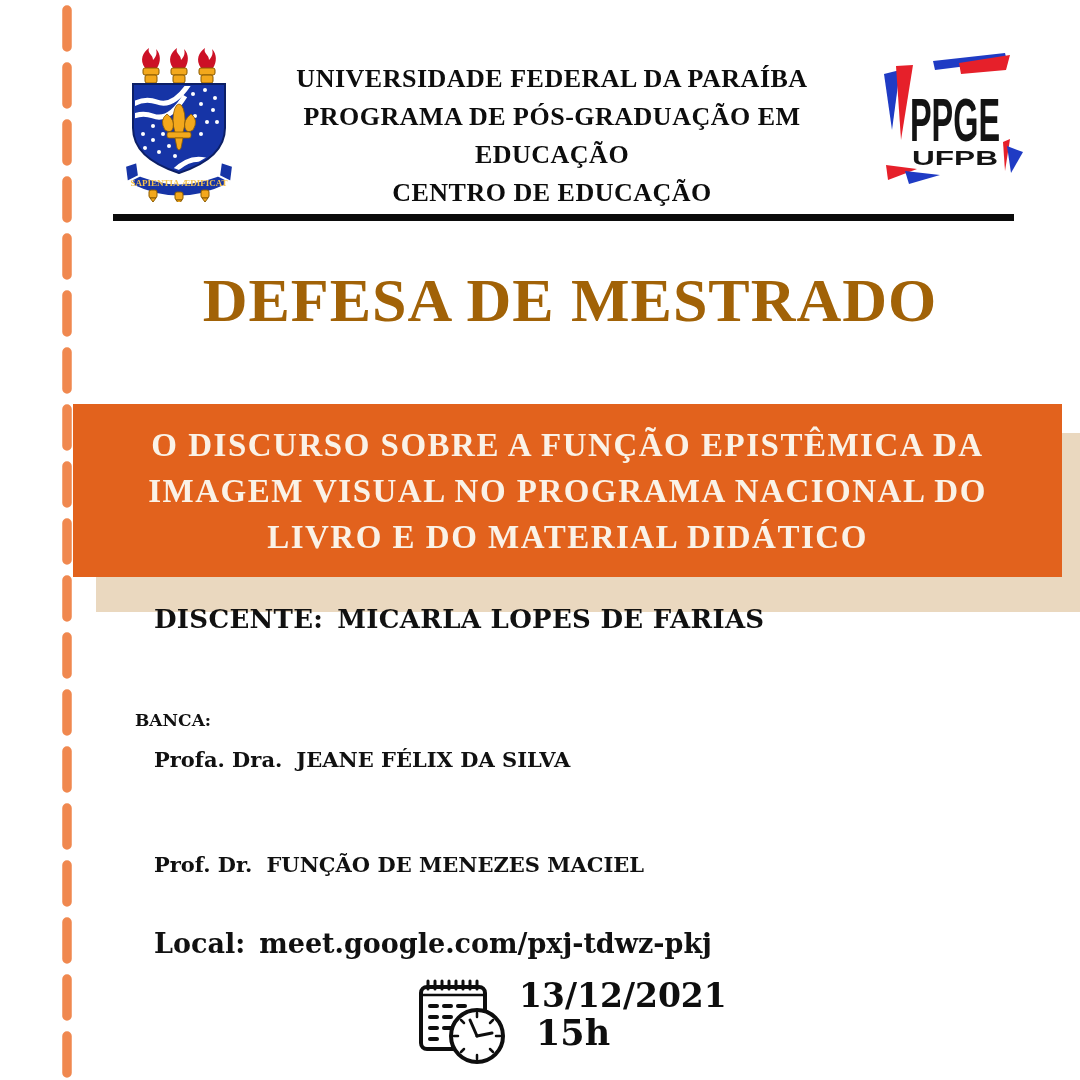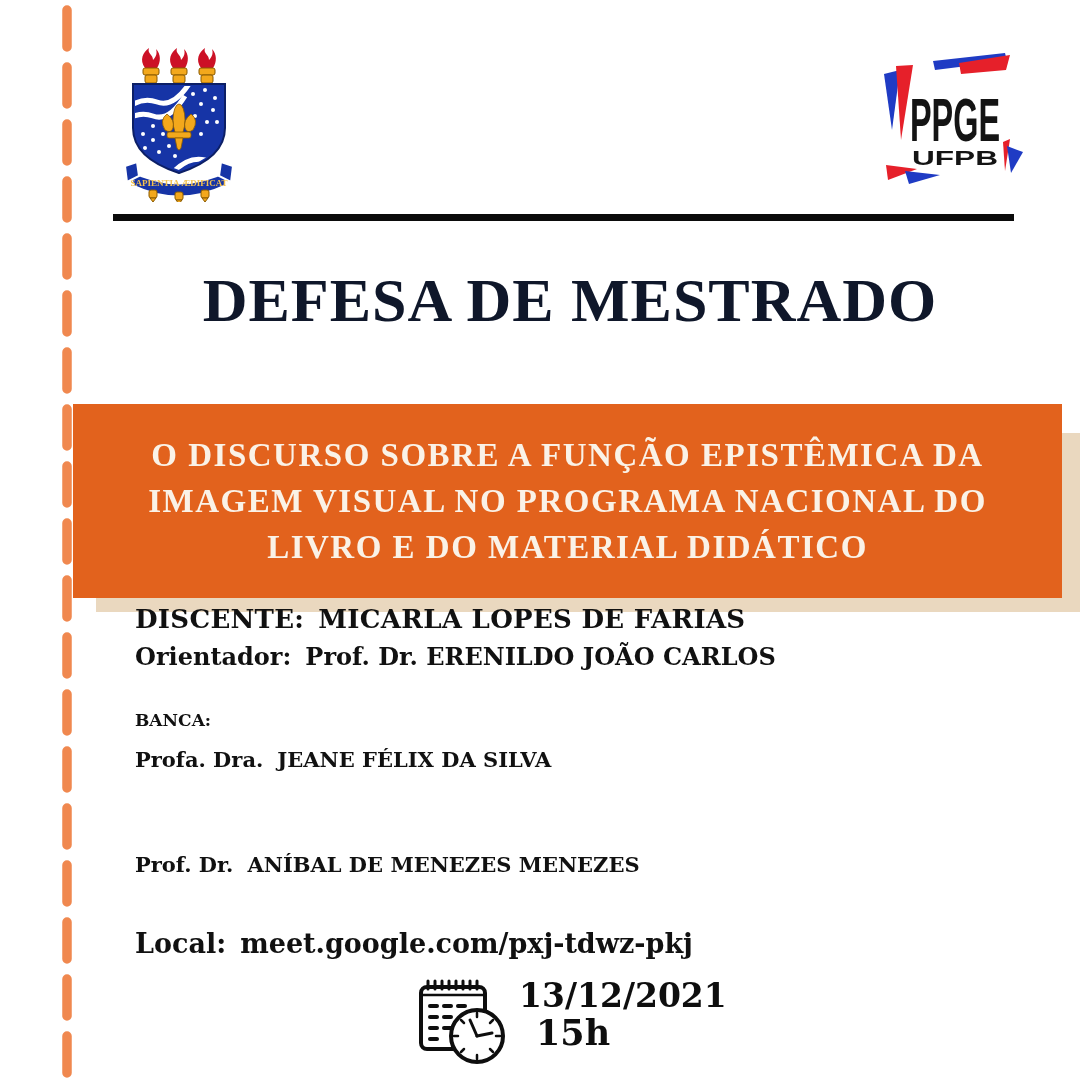--- a/index.html
+++ b/index.html
@@ -13,35 +13,35 @@
   .crest{position:absolute;left:123px;top:44px;width:112px;height:158px;}
   .header-text{
     position:absolute;left:232px;top:60px;width:640px;text-align:center;
     font-weight:bold;font-size:26px;line-height:38px;letter-spacing:.5px;color:#0d0d0d;
   }
   .ppge-logo{position:absolute;left:876px;top:52px;width:152px;height:138px;}
   .divider{position:absolute;left:113px;top:214px;width:901px;height:7px;background:#0b0b0b;}
   
   .main-title{
     position:absolute;left:70px;top:266px;width:1000px;margin:0;text-align:center;
-    font-size:62px;font-weight:bold;letter-spacing:1px;color:#0f172a;line-height:1.1;
+    font-size:62px;font-weight:bold;letter-spacing:1px;color:#a16207;line-height:1.1;
   }
   
   .banner-shadow{position:absolute;left:96px;top:433px;width:984px;height:179px;background:#ead8bf;}
   .banner{
-    position:absolute;left:73px;top:404px;width:989px;height:194px;background:#e2621d;
+    position:absolute;left:73px;top:404px;width:989px;height:173px;background:#e2621d;
     display:flex;flex-direction:column;justify-content:center;align-items:center;
     text-align:center;color:#faf2e7;font-weight:bold;font-size:33px;line-height:46px;
     letter-spacing:1.5px;
   }
   
   .details{position:absolute;left:0;top:0;width:1080px;height:1080px;
     font-family:"DejaVu Serif","Liberation Serif",serif;font-weight:bold;color:#111;}
   .row{position:absolute;left:135px;white-space:nowrap;}
-  .lbl{margin-right:14px;}
+  .lbl{margin-right:14px;margin-left:19px;}
   .discente{top:604px;font-size:26px;letter-spacing:.3px;}
   .orientador{top:642px;font-size:24px;}
   .banca-label{top:710px;font-size:17px;}
   .banca-row{font-size:21px;}
   .b0{top:747px;} .b1{top:782px;} .b2{top:817px;} .b3{top:852px;} .b4{top:887px;}
   .local{top:928px;font-size:27px;}
   
   .cal-icon{position:absolute;left:414px;top:978px;width:94px;height:88px;}
   .date-text{position:absolute;left:519px;top:976px;font-family:"DejaVu Serif",serif;
     font-weight:bold;font-size:33px;white-space:nowrap;}
@@ -125,20 +125,25 @@
     <g fill="#f3a81c" stroke="#8a5a00" stroke-width="1">
       <rect x="26" y="146" width="8" height="8" rx="2"></rect>
         <path d="M27,154 L33,154 L30,158 Z"></path>
       <rect x="52" y="148" width="8" height="8" rx="2"></rect>
         <path d="M53,156 L59,156 L56,160 Z"></path>
       <rect x="78" y="146" width="8" height="8" rx="2"></rect>
         <path d="M79,154 L85,154 L82,158 Z"></path>
     </g>
   </svg>
 
+  <div class="header-text">
+    <div>UNIVERSIDADE FEDERAL DA PARAÍBA</div>
+    <div>PROGRAMA DE PÓS-GRADUAÇÃO EM EDUCAÇÃO</div>
+    <div>CENTRO DE EDUCAÇÃO</div>
+  </div>
 
   <svg class="ppge-logo" viewBox="0 0 152 138">
     <g>
       <polygon points="57,9 129,1 131,9 59,18" fill="#1f3bc4"></polygon>
       <polygon points="83,11 134,3 130,18 85,22" fill="#e6202a"></polygon>
       <polygon points="8,22 24,18 16,78" fill="#1f3bc4"></polygon>
       <polygon points="20,14 37,13 25,88" fill="#e6202a"></polygon>
       <polygon points="10,113 41,117 12,128" fill="#e6202a"></polygon>
       <polygon points="29,119 64,123 33,132" fill="#1f3bc4"></polygon>
       <polygon points="127,90 134,87 129,119" fill="#e6202a"></polygon>
@@ -156,30 +161,27 @@
   <div class="banner">
     <div>O DISCURSO SOBRE A FUNÇÃO EPISTÊMICA DA</div>
     <div>IMAGEM VISUAL NO PROGRAMA NACIONAL DO</div>
     <div>LIVRO E DO MATERIAL DIDÁTICO</div>
   </div>
 
   <div class="details">
     <div class="row discente">
       <span class="lbl">DISCENTE:</span><span>MICARLA LOPES DE FARIAS</span>
     </div>
-    <div class="row orientador">
-      <span class="lbl">Orientador:</span><span>Prof. Dr. ERENILDO JOÃO CARLOS</span>
-    </div>
     <div class="row banca-label">BANCA:</div>
 
     <div class="row banca-row b0">
       <span class="lbl">Profa. Dra.</span><span>JEANE FÉLIX DA SILVA</span>
     </div>
     <div class="row banca-row b3">
-      <span class="lbl">Prof. Dr.</span><span>ANÍBAL DE MENEZES MENEZES</span>
+      <span class="lbl">Prof. Dr.</span><span>FUNÇÃO DE MENEZES MACIEL</span>
     </div>
 
     <div class="row local">
       <span class="lbl">Local:</span><span>meet.google.com/pxj-tdwz-pkj</span>
     </div>
   </div>
 
   <svg class="cal-icon" viewBox="0 0 94 88">
     <g stroke="#0e0e0e" fill="none" stroke-linecap="round">
 

